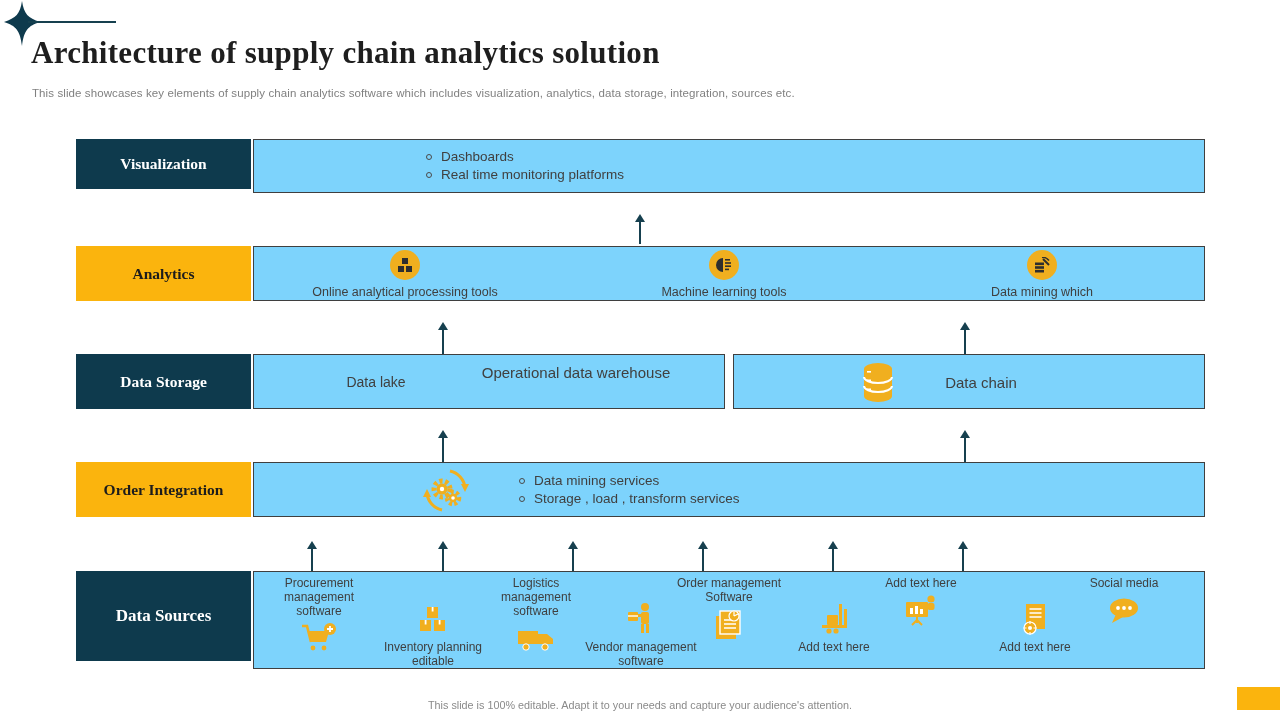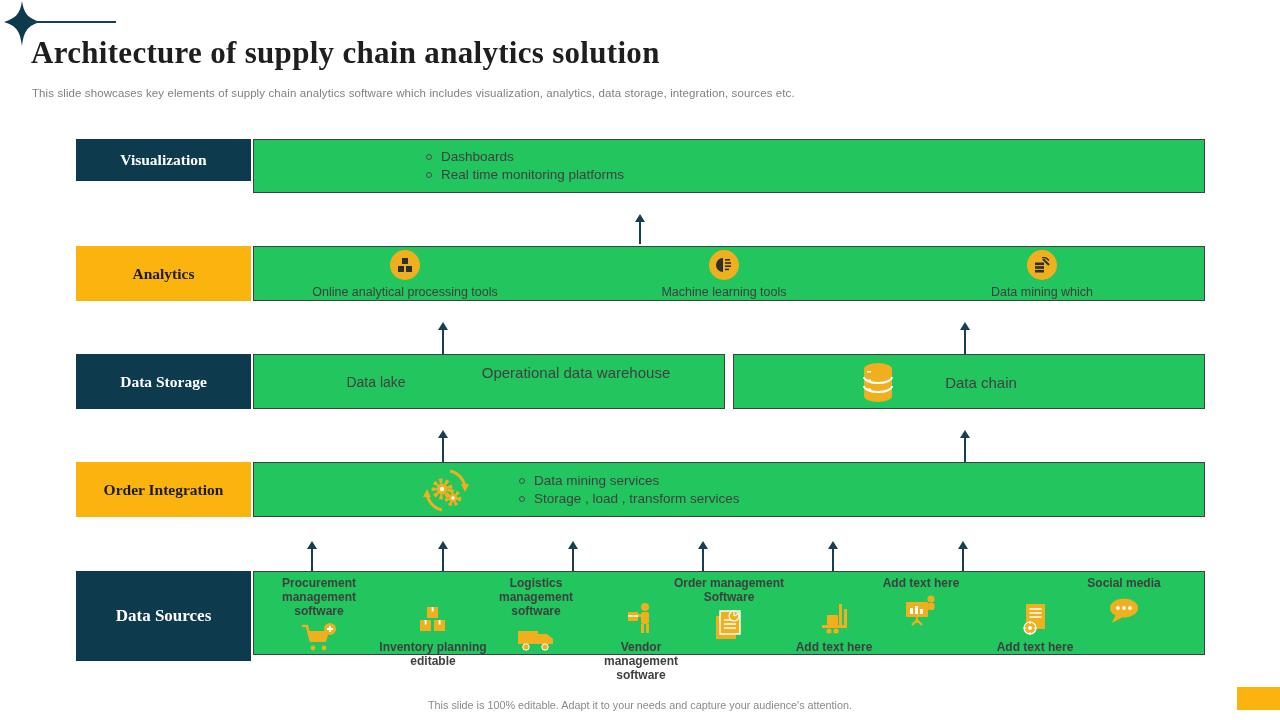--- a/index.html
+++ b/index.html
@@ -22,21 +22,21 @@
 
   .row-label {
     position:absolute; left:76px; width:175px;
     display:flex; align-items:center; justify-content:center;
     font-family:"Liberation Serif", serif; font-weight:bold; font-size:15.5px;
     text-align:center;
   }
   .lbl-dark  { background:#0E3A4D; color:#ffffff; }
   .lbl-yellow{ background:#FBB40D; color:#1c1c1c; }
 
-  .content-box { position:absolute; background:#22c55e; border:1px solid #3f3f3f; }
+  .content-box { position:absolute; background:#7dd3fc; border:1px solid #3f3f3f; }
 
   .bullets { position:absolute; display:flex; flex-direction:column; gap:3px; }
   .bullet-line { display:flex; align-items:center; gap:9px; color:#404040; font-size:13.5px; }
   .bullet-dot { width:6px; height:6px; border:1.2px solid #4a4a4a; border-radius:50%; flex:0 0 auto; }
 
   .an-item { position:absolute; top:3px; width:220px; display:flex; flex-direction:column; align-items:center; gap:5px; }
   .an-circle { width:30px; height:30px; border-radius:50%; background:#F0AF1F; display:flex; align-items:center; justify-content:center; }
   .an-label { font-size:12.5px; color:#3f3f3f; }
 
   .ds-text { position:absolute; text-align:center; color:#404040; }
@@ -61,21 +61,21 @@
   <span class="deco-star">
     <svg width="38" height="46" viewBox="0 0 38 46">
       <path d="M19 0 C21 13 25 17 37 21 C25 25 21 29 19 45 C17 29 13 25 1 21 C13 17 17 13 19 0 Z" fill="#0E3A4D"></path>
     </svg>
   </span>
   <div class="deco-line"></div>
 
   <div class="title">Architecture of supply chain analytics solution</div>
   <div class="subtitle">This slide showcases key elements of supply chain analytics software which includes visualization, analytics, data storage, integration, sources etc.</div>
 
-  <div class="row-label lbl-dark" style="top:139px;height:42px;">
+  <div class="row-label lbl-dark" style="top:139px;height:50px;">
     <span>Visualization</span>
   </div>
   <div class="content-box" style="left:253px;top:139px;width:952px;height:54px;">
     <div class="bullets" style="left:172px;top:9px;">
       <div class="bullet-line">
         <span class="bullet-dot"></span>
         <span>Dashboards</span>
       </div>
       <div class="bullet-line">
         <span class="bullet-dot"></span>
@@ -224,21 +224,21 @@
       <div class="arrow-shaft"></div>
     </div>
   <div class="arrow" style="left:957px;top:541px;height:30px;">
       <div class="arrow-head"></div>
       <div class="arrow-shaft"></div>
     </div>
 
   <div class="row-label lbl-dark" style="top:571px;height:90px;font-size:17px;">
     <span>Data Sources</span>
   </div>
-  <div class="content-box" style="left:253px;top:571px;width:952px;height:84px;font-weight:bold;">
+  <div class="content-box" style="left:253px;top:571px;width:952px;height:98px;">
 
     <div class="src-item" style="left:9px;top:4px;">
       <span class="src-label">Procurement management software</span>
       <span class="src-icon">
         <svg width="38" height="34" viewBox="0 0 38 34">
           <path d="M2 4 h5 l4 16" stroke="#F0AF1F" stroke-width="2.6" fill="none"></path>
           <polygon points="9,9 29,9 26,20 11,20" fill="#F0AF1F"></polygon>
           <circle cx="13" cy="26" r="2.4" fill="#F0AF1F"></circle>
           <circle cx="24" cy="26" r="2.4" fill="#F0AF1F"></circle>
           <circle cx="30" cy="7" r="6" fill="#F0AF1F"></circle>

